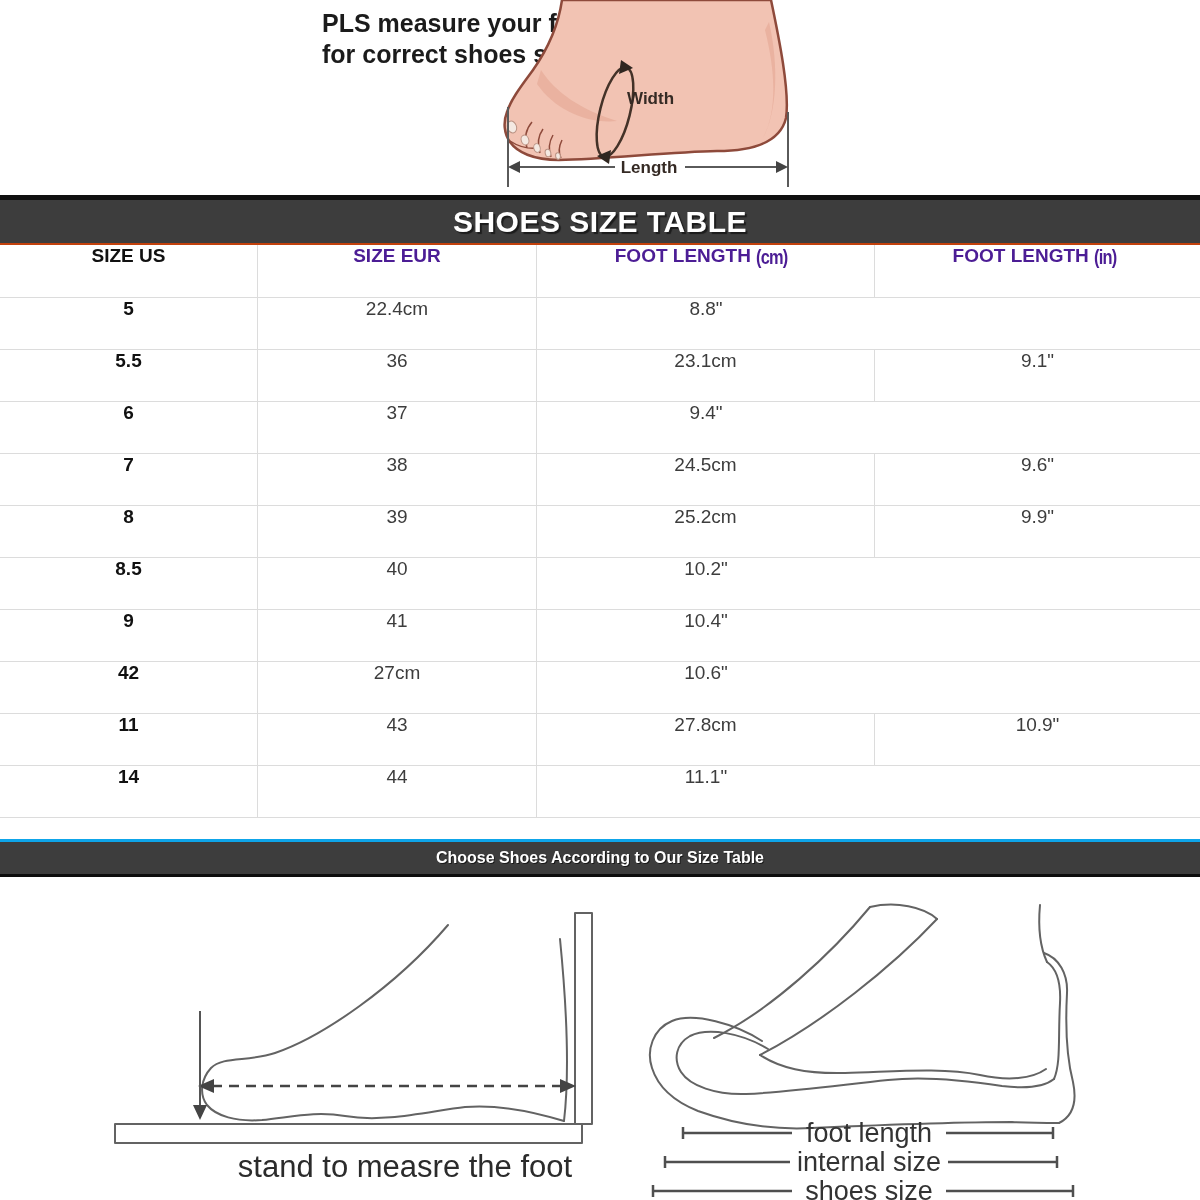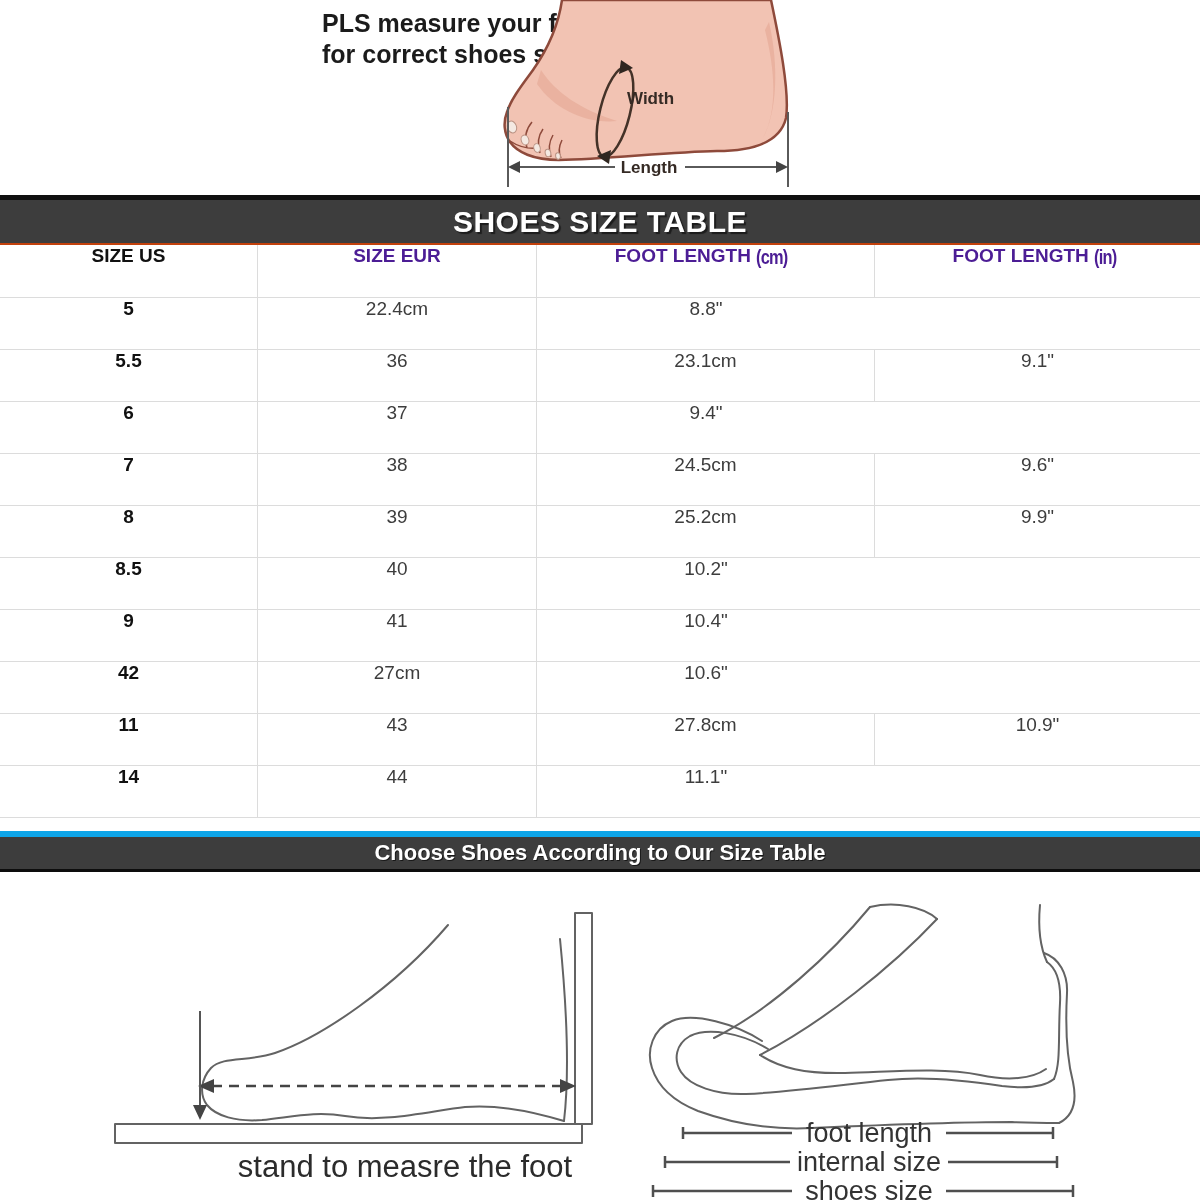--- a/index.html
+++ b/index.html
@@ -10,22 +10,22 @@
   
   .top-section { position:relative; height:195px; }
   .instruction { position:absolute; left:322px; top:8px; font-size:25px; font-weight:bold; color:#1b1b1b; line-height:31px; }
   .foot-svg { position:absolute; left:497px; top:0; }
   svg text { font-family:"Liberation Sans", sans-serif; }
 
   
   .bar { background:#3d3d3d; color:#ffffff; text-align:center; font-weight:bold; }
   .bar1 { border-top:5px solid #101010; border-bottom:2px solid #c2410c; height:43px; line-height:43px;
           font-size:30px; letter-spacing:0.5px; text-shadow:2px 2px 1px rgba(0,0,0,0.55); }
-  .bar2 { margin-top:13px; border-top:6px solid #0ea5e9; border-bottom:3px solid #0d0d0d; height:32px; line-height:32px;
-          font-size:22px; text-shadow:1px 1px 0 rgba(0,0,0,0.6); }
+  .bar2 { margin-top:21px; border-top:3px solid #0ea5e9; border-bottom:3px solid #0d0d0d; height:32px; line-height:32px;
+          font-size:16px; text-shadow:1px 1px 0 rgba(0,0,0,0.6); }
 
   
   .t-row { display:grid; grid-template-columns:258px 279px 338px 325px; border-bottom:1px solid #dcdcdc; }
   .t-cell { display:flex; align-items:flex-start; justify-content:center; height:51px;
             border-right:1px solid #dcdcdc; font-size:19px; color:#3d3d3d; }
   .t-row .t-cell:last-child { border-right:none; }
   .t-row .t-cell:first-child { font-weight:bold; color:#111; }
   .t-head .t-cell { height:52px; font-weight:bold; color:#4c1d95; }
   .unit { display:inline-block; transform:scaleX(0.78); transform-origin:left center;
           font-size:21px; margin-left:5px; font-weight:bold; letter-spacing:-1px; }

